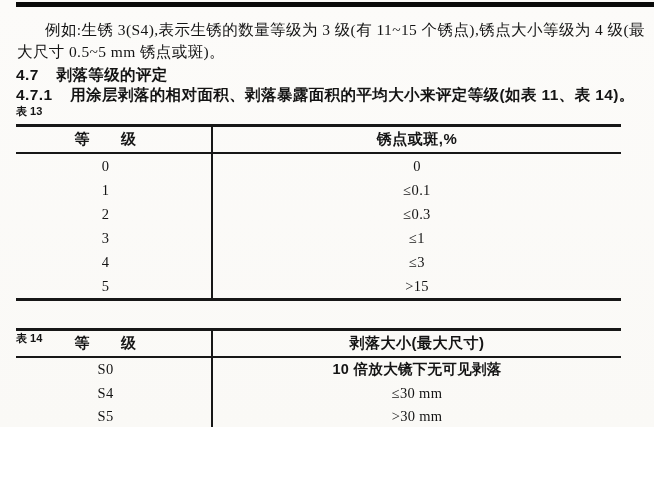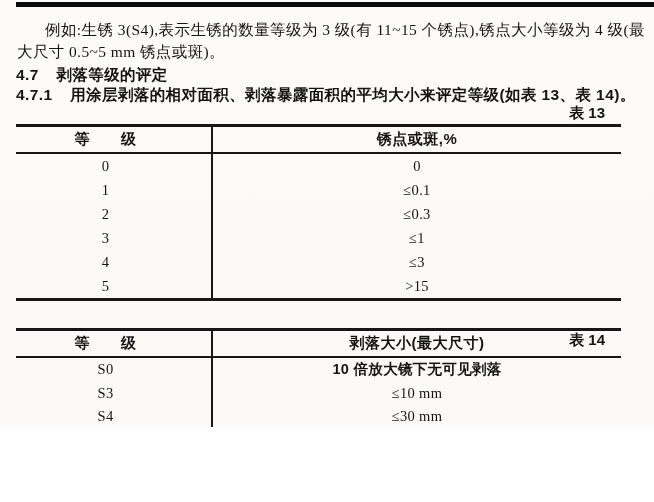--- a/index.html
+++ b/index.html
@@ -42,27 +42,27 @@
     font-size: 15.5px;
     letter-spacing: 0.4px;
     white-space: nowrap;
   }
   .heading-47   { top: 65px; }
   .heading-471  { top: 85px; }
   .heading .num { margin-right: 13px; }
 
   .tbl-title {
     position: absolute;
-    left: 14px;
+    left: 30px;
     width: 605px;
-    text-align: right;
+    text-align: left;
     transform: translateX(-14px);
     font-family: "Liberation Sans", "DejaVu Sans", sans-serif;
     font-weight: bold;
-    font-size: 15px;
+    font-size: 11px;
   }
   .tbl-title-13 { top: 104px; }
   .tbl-title-14 { top: 307px; margin-top: 24px; }
 
   table.tbl {
     position: absolute;
     left: 16px;
     width: 605px;
     border-collapse: collapse;
     table-layout: fixed;
@@ -112,21 +112,21 @@
 
   <p class="para">例如:生锈 3(S4),表示生锈的数量等级为 3 级(有 11~15 个锈点),锈点大小等级为 4 级(最大尺寸 0.5~5 mm 锈点或斑)。</p>
 
   <p class="heading heading-47">
     <span class="num">4.7</span>
     <span>剥落等级的评定</span>
   </p>
 
   <p class="heading heading-471">
     <span class="num">4.7.1</span>
-    <span>用涂层剥落的相对面积、剥落暴露面积的平均大小来评定等级(如表 13、表 14)。</span>
+    <span>用涂层剥落的相对面积、剥落暴露面积的平均大小来评定等级(如表 11、表 14)。</span>
   </p>
 
   <div class="tbl-title tbl-title-13">表 13</div>
 
   <table class="tbl tbl-13">
     <thead>
       <tr>
         <th class="c1">等　　级</th>
         <th class="c2">锈点或斑,%</th>
       </tr>
@@ -167,24 +167,20 @@
         <th class="c1">等　　级</th>
         <th class="c2">剥落大小(最大尺寸)</th>
       </tr>
     </thead>
     <tbody>
       <tr>
         <td class="c1">S0</td>
         <td class="c2">10 倍放大镜下无可见剥落</td>
       </tr>
       <tr>
-        <td class="c1">S3</td>
-        <td class="c2">≤10 mm</td>
-      </tr>
-      <tr>
         <td class="c1">S4</td>
         <td class="c2">≤30 mm</td>
       </tr>
       <tr>
         <td class="c1">S5</td>
         <td class="c2">&gt;30 mm</td>
       </tr>
     </tbody>
   </table>
 

